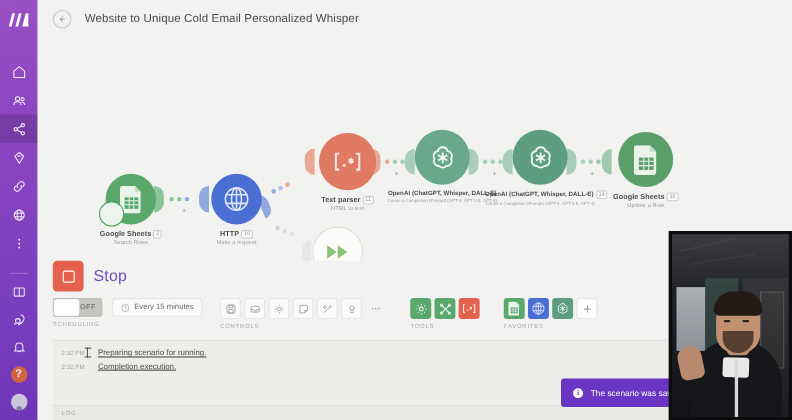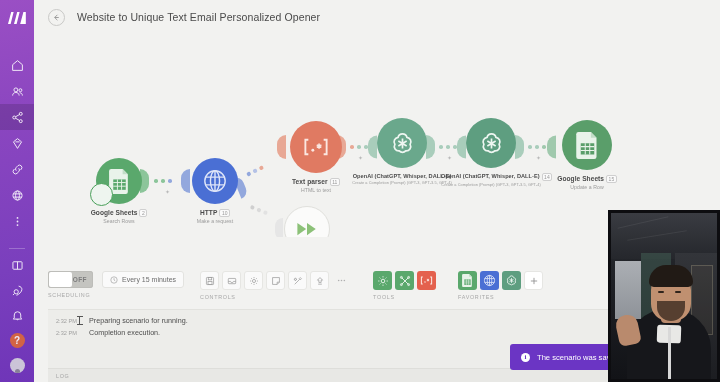--- a/index.html
+++ b/index.html
@@ -145,21 +145,21 @@
   .grp-sep { width: 16px; }
 
   
   .log {
     position: absolute; left: 14px; right: 0; bottom: 0; top: 72px;
     background: #ededea; border-top: 1px solid #e2e2de;
   }
   .log-rows { padding: 6px 0 0 8px; }
   .log-row { display: flex; align-items: baseline; gap: 7px; margin-bottom: 3px; }
   .log-time { font-size: 5.6px; color: #a0a0a0; width: 26px; }
-  .log-msg { font-size: 7.2px; color: #4d4d4d; }
+  .log-msg { font-size: 7.2px; color: #4d4d4d; text-decoration: underline; }
   .log-footer {
     position: absolute; left: 0; right: 0; bottom: 0; height: 14px;
     background: #e8e8e5; border-top: 1px solid #dedeDA;
     display: flex; align-items: center; padding-left: 8px;
   }
   .log-footer .lbl { font-size: 5.4px; color: #a6a6a6; letter-spacing: .7px; }
   .caret { position: absolute; left: 31px; top: 6px; width: 1px; height: 9px; }
   .caret:before, .caret:after { content:''; position: absolute; left: -2.5px; width: 6px; height: 1px; background: #555; }
   .caret:before { top: 0; } .caret:after { bottom: 0; }
   .caret .stem { position: absolute; left: 0; top: 0; width: 1px; height: 9px; background: #555; }
@@ -321,21 +321,21 @@
     </div>
   </div>
 
   <div class="header">
     <div class="back-btn">
       <svg width="9" height="9" viewBox="0 0 12 12" fill="none" stroke="#8d8d8d" stroke-width="1.1">
         <path d="M7.2 2.4 L3.6 6 L7.2 9.6"></path>
           <path d="M3.6 6 H9"></path>
       </svg>
     </div>
-    <div class="page-title">Website to Unique Text Email Personalized Opener</div>
+    <div class="page-title">Website to Unique Cold Email Personalized Whisper</div>
   </div>
 
   <div class="canvas">
     <div class="flow">
 
       <div class="arc-r" style="left:106px; top:147px; width:9px; height:24px; background:#8cc59a;"></div>
       <div class="dots" style="left:120px; top:145px;">
         <div class="dot" style="background:#8cc59a;"></div>
           <div class="dot" style="background:#8cc59a;"></div>
           <div class="dot" style="background:#93a8dd;"></div>
@@ -467,20 +467,26 @@
           </svg>
         </div>
         <div class="node-label" style="color:#8a8a8a;"><span>Ignore</span><span class="node-badge">12</span></div>
       </div>
 
     </div>
   </div>
 
   <div class="bottom-panel">
 
+    <div class="run-row">
+      <div class="stop-btn">
+        <div class="stop-sq"></div>
+      </div>
+      <div class="stop-label">Stop</div>
+    </div>
 
     <div class="ctl-row">
 
       <div class="grp">
         <div class="grp-inner">
           <div class="toggle">
             <div class="knob"></div>
             <div class="off-txt">OFF</div>
           </div>
           <div class="sched-pill">

